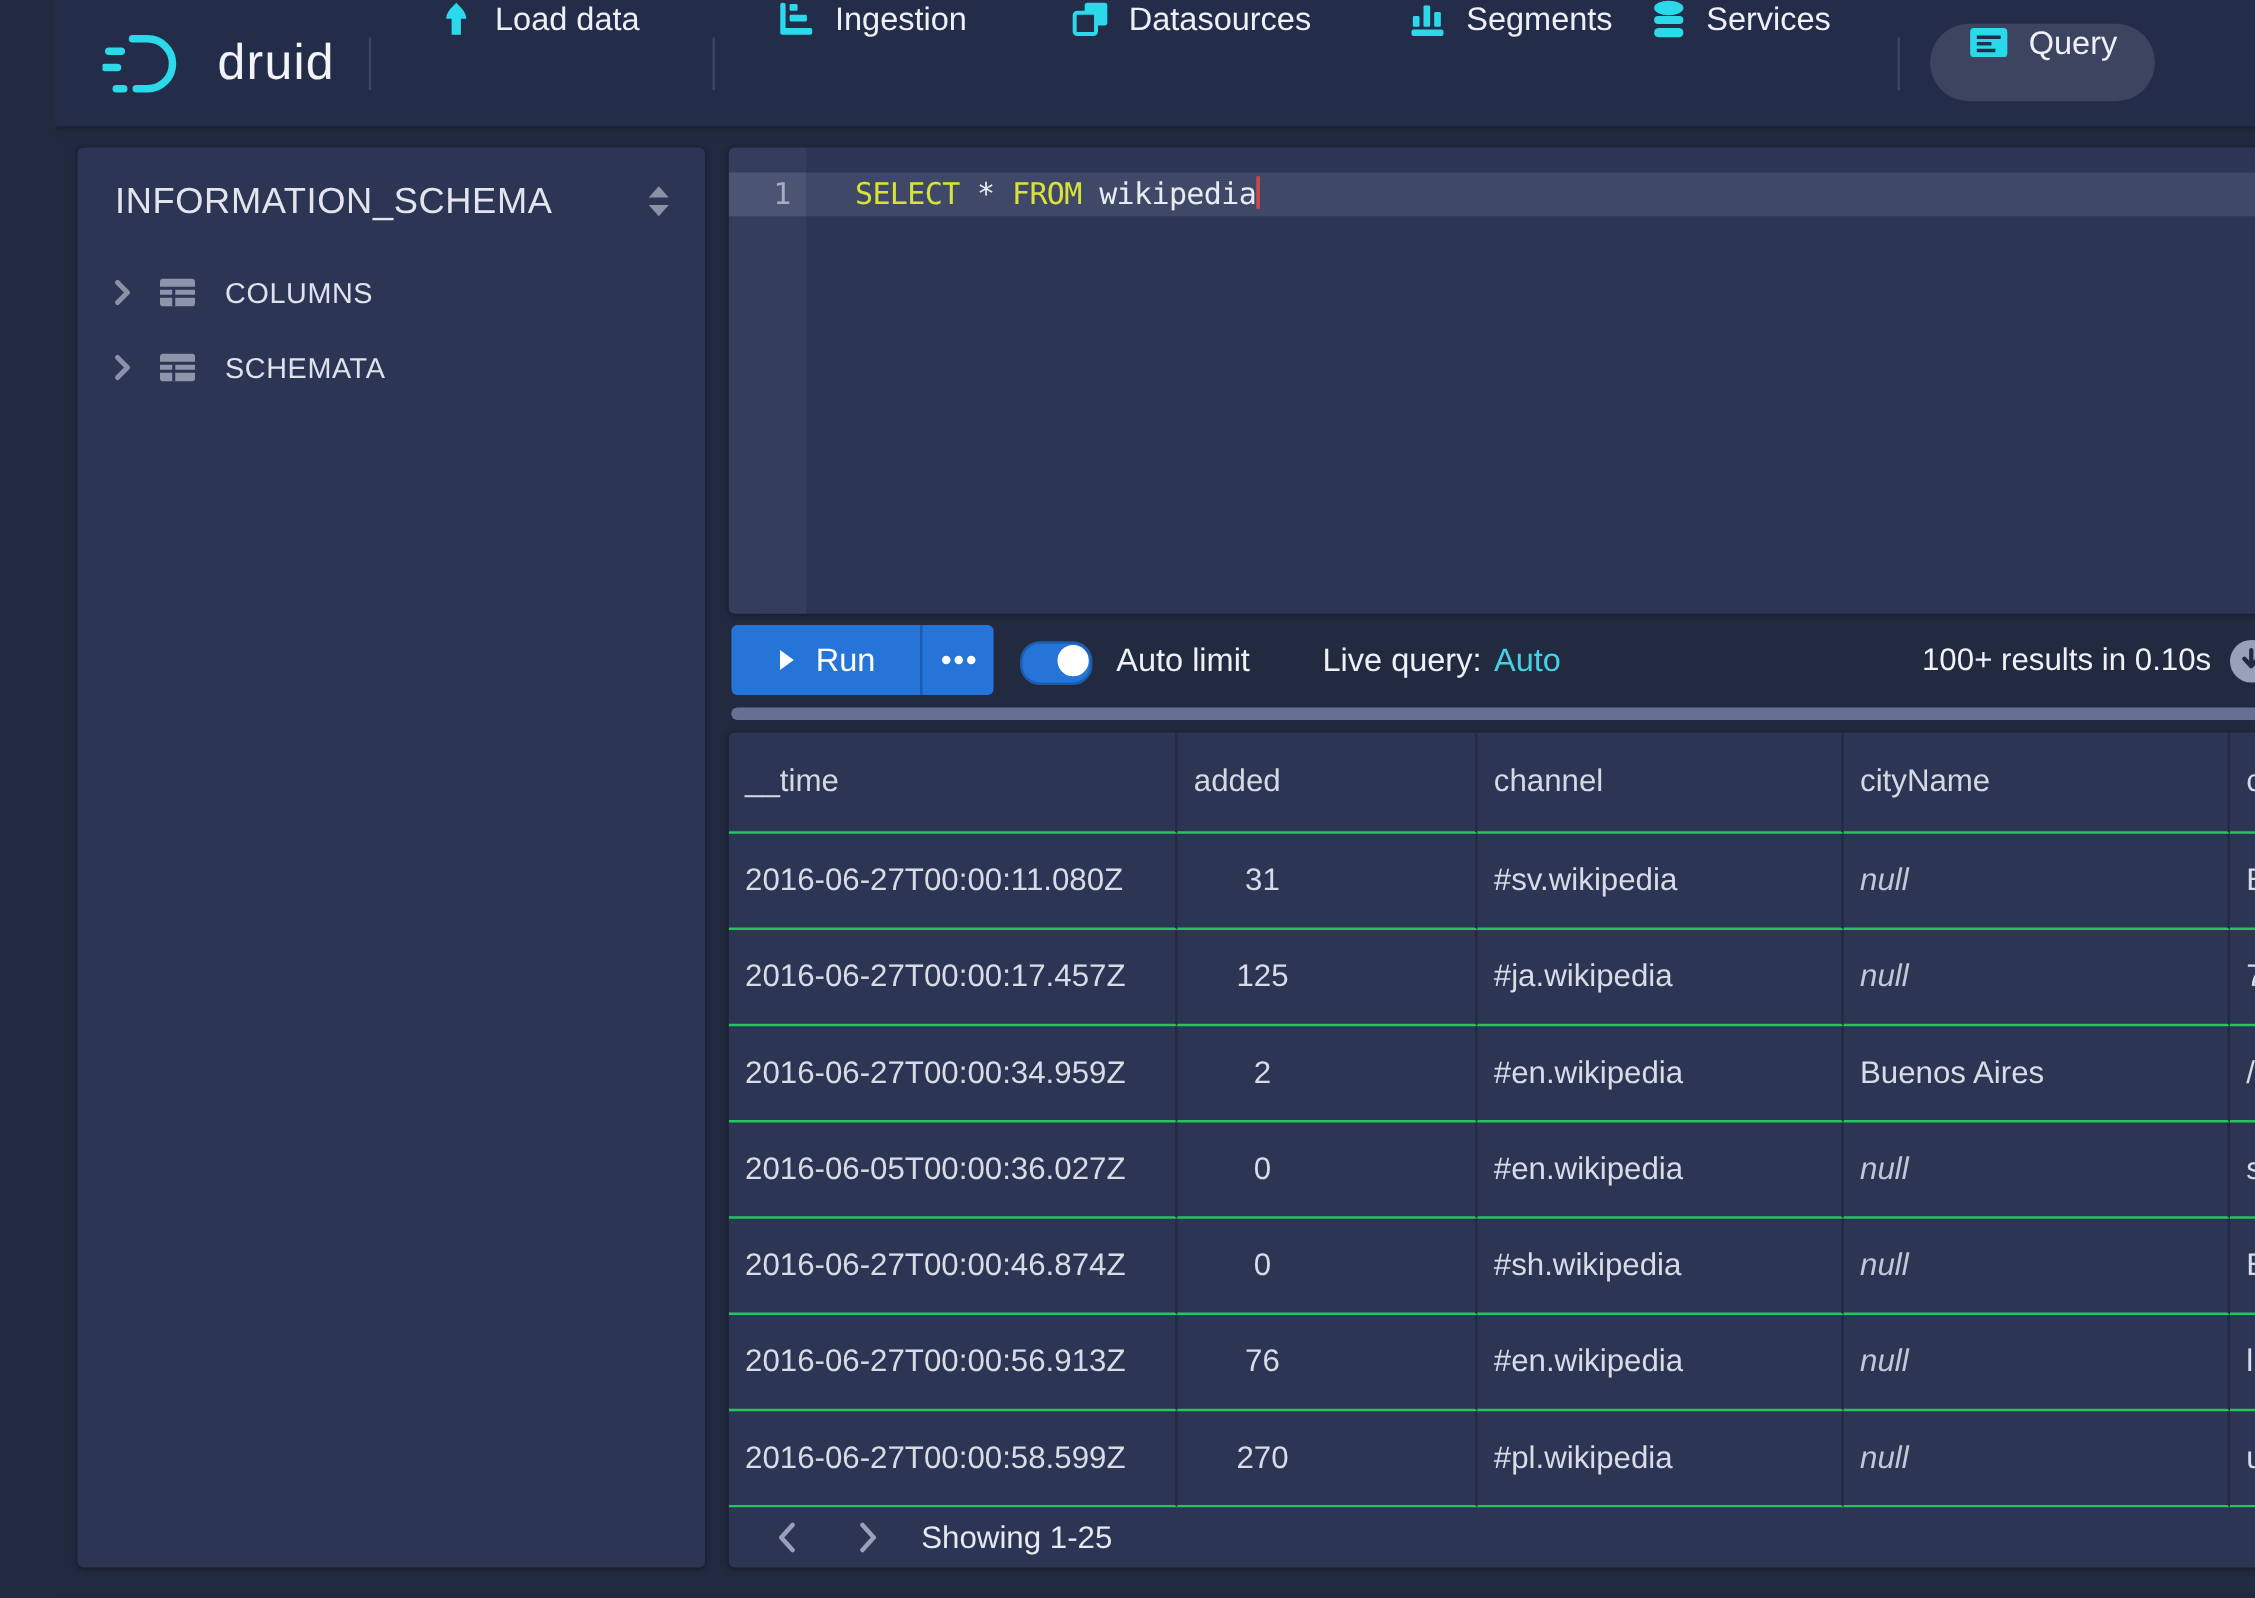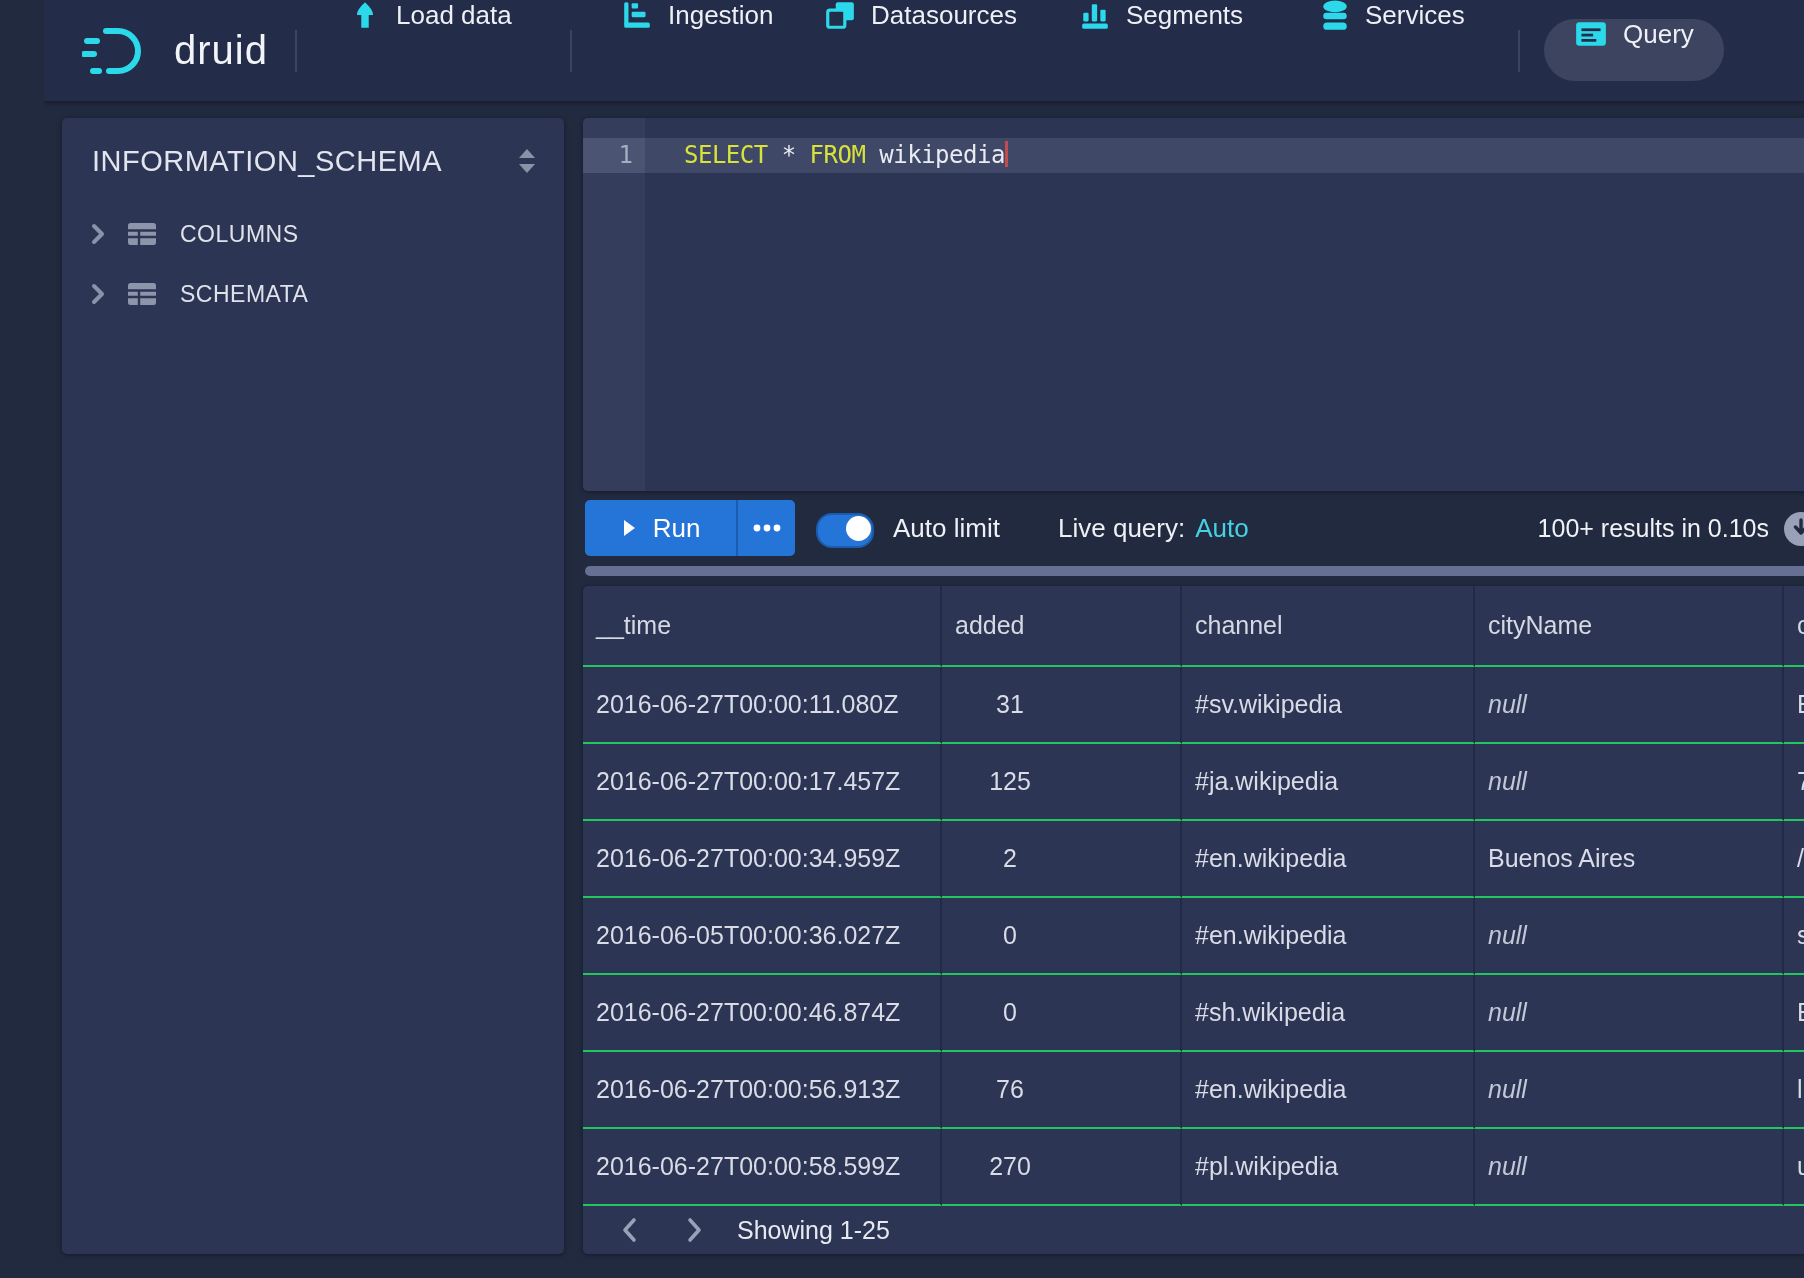--- a/index.html
+++ b/index.html
@@ -118,31 +118,31 @@
         <svg width="32" height="30" viewBox="0 0 30 28">
           <rect x="3" y="2" width="4" height="21" rx="1.5" fill="#2bd9ea"></rect>
           <rect x="3" y="21" width="24" height="5" rx="1.5" fill="#2bd9ea"></rect>
           <rect x="10" y="3" width="6" height="5" rx="1" fill="#2bd9ea"></rect>
           <rect x="10" y="11" width="13" height="5" rx="1" fill="#2bd9ea"></rect>
         </svg>
       </span>
       <span>Ingestion</span>
     </div>
 
-    <div class="nav-item" style="left:780px">
+    <div class="nav-item" style="left:812px">
       <span class="icon">
         <svg width="32" height="30" viewBox="0 0 30 28">
           <rect x="11" y="2" width="17" height="17" rx="2" fill="#2bd9ea"></rect>
           <rect x="3.5" y="9.5" width="16" height="16" rx="2" fill="#232c49" stroke="#2bd9ea" stroke-width="3"></rect>
         </svg>
       </span>
       <span>Datasources</span>
     </div>
 
-    <div class="nav-item" style="left:1035px">
+    <div class="nav-item" style="left:1082px">
       <span class="icon">
         <svg width="32" height="30" viewBox="0 0 30 28">
           <rect x="4" y="12" width="5" height="8" rx="1" fill="#2bd9ea"></rect>
           <rect x="12" y="4" width="5" height="16" rx="1" fill="#2bd9ea"></rect>
           <rect x="20" y="9" width="5" height="11" rx="1" fill="#2bd9ea"></rect>
           <rect x="3" y="22" width="24" height="5" rx="1.5" fill="#2bd9ea"></rect>
         </svg>
       </span>
       <span>Segments</span>
     </div>

